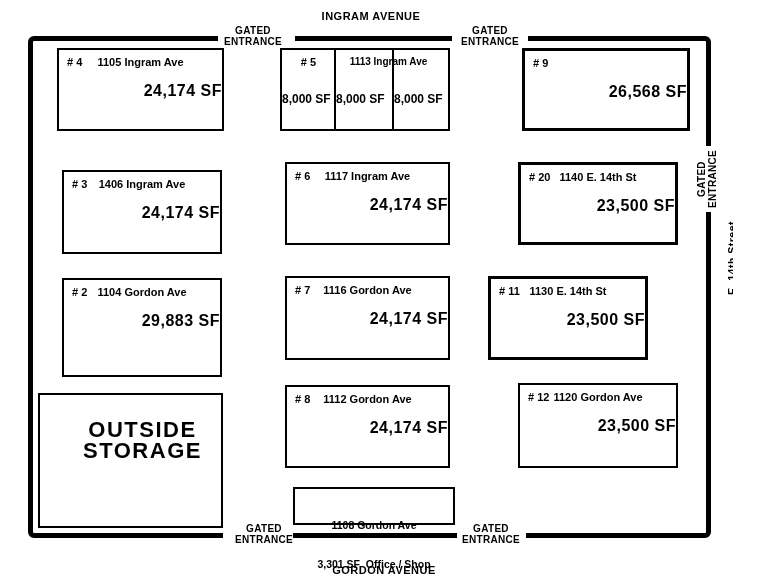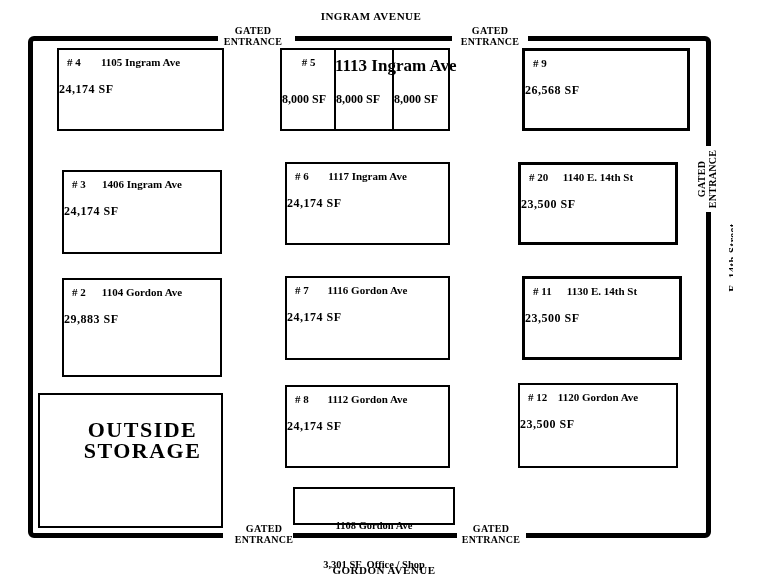--- a/index.html
+++ b/index.html
@@ -1,38 +1,38 @@
 <!DOCTYPE html>
 <html><head>
 <meta charset="utf-8">
 <style>
   html,body { margin:0; padding:0; background:#ffffff; }
   .plan {
     position:relative; width:733px; height:588px; background:#ffffff;
-    font-family:Liberation Serif, serif; color:#000; overflow:hidden;
+    font-family:Liberation Sans, sans-serif; color:#000; overflow:hidden;
   }
   .boundary {
     position:absolute; left:28px; top:36px; width:683px; height:502px;
     border:5px solid #000; border-radius:6px; box-sizing:border-box;
   }
   .gap { position:absolute; background:#ffffff; }
   .bldg {
     position:absolute; border:2px solid #000; box-sizing:border-box; background:#ffffff;
   }
   .bldg.thick { border-width:3px; }
   .hdr { position:relative; padding-top:6px; height:16px; }
   .num { position:absolute; left:8px; top:6px; font-weight:bold; font-size:11px; white-space:pre; }
   .addr { display:block; text-align:center; font-weight:bold; font-size:11px; white-space:pre; }
-  .sf { text-align:left; font-weight:bold; font-size:12px; margin-top:10px; letter-spacing:0.5px; }
+  .sf { text-align:right; font-weight:bold; font-size:16px; margin-top:10px; letter-spacing:0.5px; }
   .street { position:absolute; font-weight:bold; font-size:11px; text-align:center; letter-spacing:0.5px; white-space:nowrap; }
   .entr { position:absolute; font-weight:bold; font-size:10px; line-height:11px; text-align:center; letter-spacing:0.3px; }
   .rot { transform:rotate(-90deg); transform-origin:center center; }
   .divider { position:absolute; top:0; bottom:0; width:2px; background:#000; }
   .b5num { position:absolute; left:0; top:6px; width:53px; text-align:center; font-weight:bold; font-size:11px; white-space:pre; }
-  .b5addr { position:absolute; left:53px; right:6px; top:6px; text-align:center; font-weight:bold; font-size:17px; white-space:pre; }
+  .b5addr { position:absolute; left:53px; right:6px; top:6px; text-align:center; font-weight:bold; font-size:10px; white-space:pre; }
   .unit { position:absolute; top:42px; font-weight:bold; font-size:12px; text-align:left; white-space:nowrap; }
   .storage-text { padding-top:24px; text-align:center; font-weight:bold; font-size:22px; line-height:21px; letter-spacing:1.5px;margin-left:24px; }
   .office-text { padding-top:4px; text-align:center; font-weight:bold; font-size:10.5px; line-height:13px; white-space:pre; }
 </style>
 </head>
 <body>
 
 <div class="plan">
 
   <div class="street" style="left:271px; top:10px; width:200px;">INGRAM AVENUE</div>
@@ -147,21 +147,21 @@
   </div>
 
   <div class="bldg thick" style="left:518px; top:162px; width:160px; height:83px;">
     <div class="hdr">
       <span class="num"># 20</span>
       <span class="addr">1140 E. 14th St</span>
     </div>
     <div class="sf">23,500 SF</div>
   </div>
 
-  <div class="bldg thick" style="left:522px; top:276px; width:160px; height:84px;">
+  <div class="bldg thick" style="left:488px; top:276px; width:160px; height:84px;">
     <div class="hdr">
       <span class="num"># 11</span>
       <span class="addr">1130 E. 14th St</span>
     </div>
     <div class="sf">23,500 SF</div>
   </div>
 
   <div class="bldg" style="left:518px; top:383px; width:160px; height:85px;">
     <div class="hdr">
       <span class="num"># 12</span>

